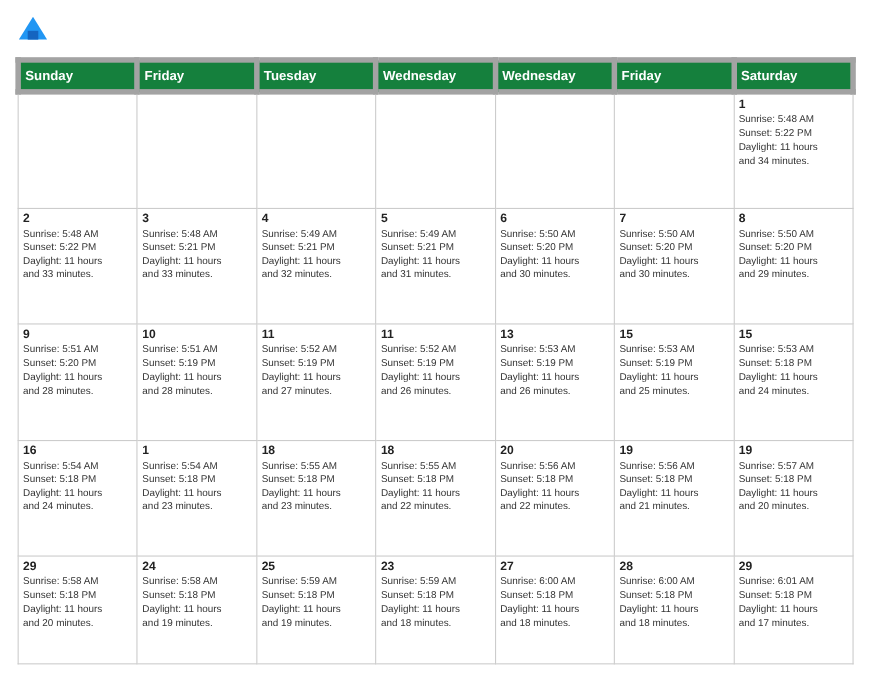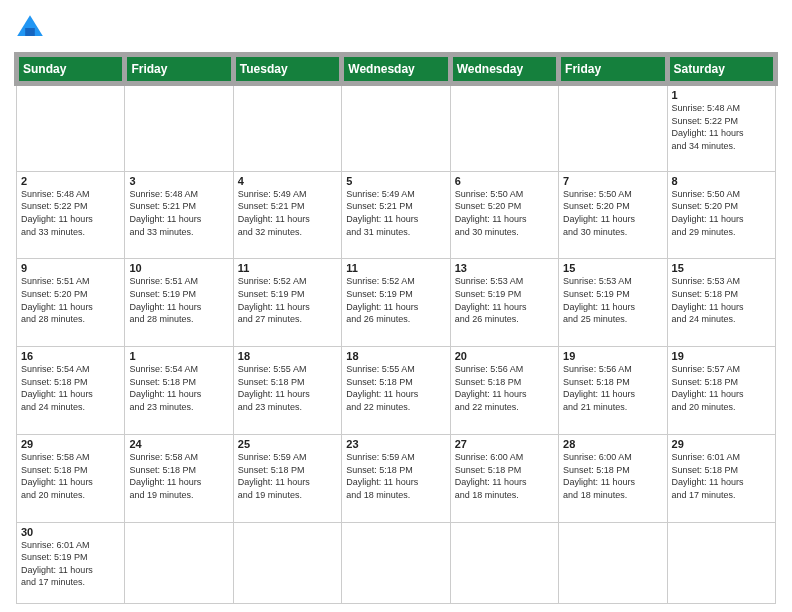--- a/index.html
+++ b/index.html
@@ -260,27 +260,15 @@
           </td>
           <td>
             <span class="day-number">28</span>
             <div class="day-info">Sunrise: 6:00 AM<br>Sunset: 5:18 PM<br>Daylight: 11 hours<br>and 18 minutes.</div>
           </td>
           <td>
             <span class="day-number">29</span>
             <div class="day-info">Sunrise: 6:01 AM<br>Sunset: 5:18 PM<br>Daylight: 11 hours<br>and 17 minutes.</div>
           </td>
         </tr>
-        <tr>
-          <td>
-            <span class="day-number">30</span>
-            <div class="day-info">Sunrise: 6:01 AM<br>Sunset: 5:19 PM<br>Daylight: 11 hours<br>and 17 minutes.</div>
-          </td>
-          <td class="empty-cell shaded"></td>
-          <td class="empty-cell shaded"></td>
-          <td class="empty-cell shaded"></td>
-          <td class="empty-cell shaded"></td>
-          <td class="empty-cell shaded"></td>
-          <td class="empty-cell shaded"></td>
-        </tr>
       </tbody>
   </table>
 </div>
 
 </body></html>

